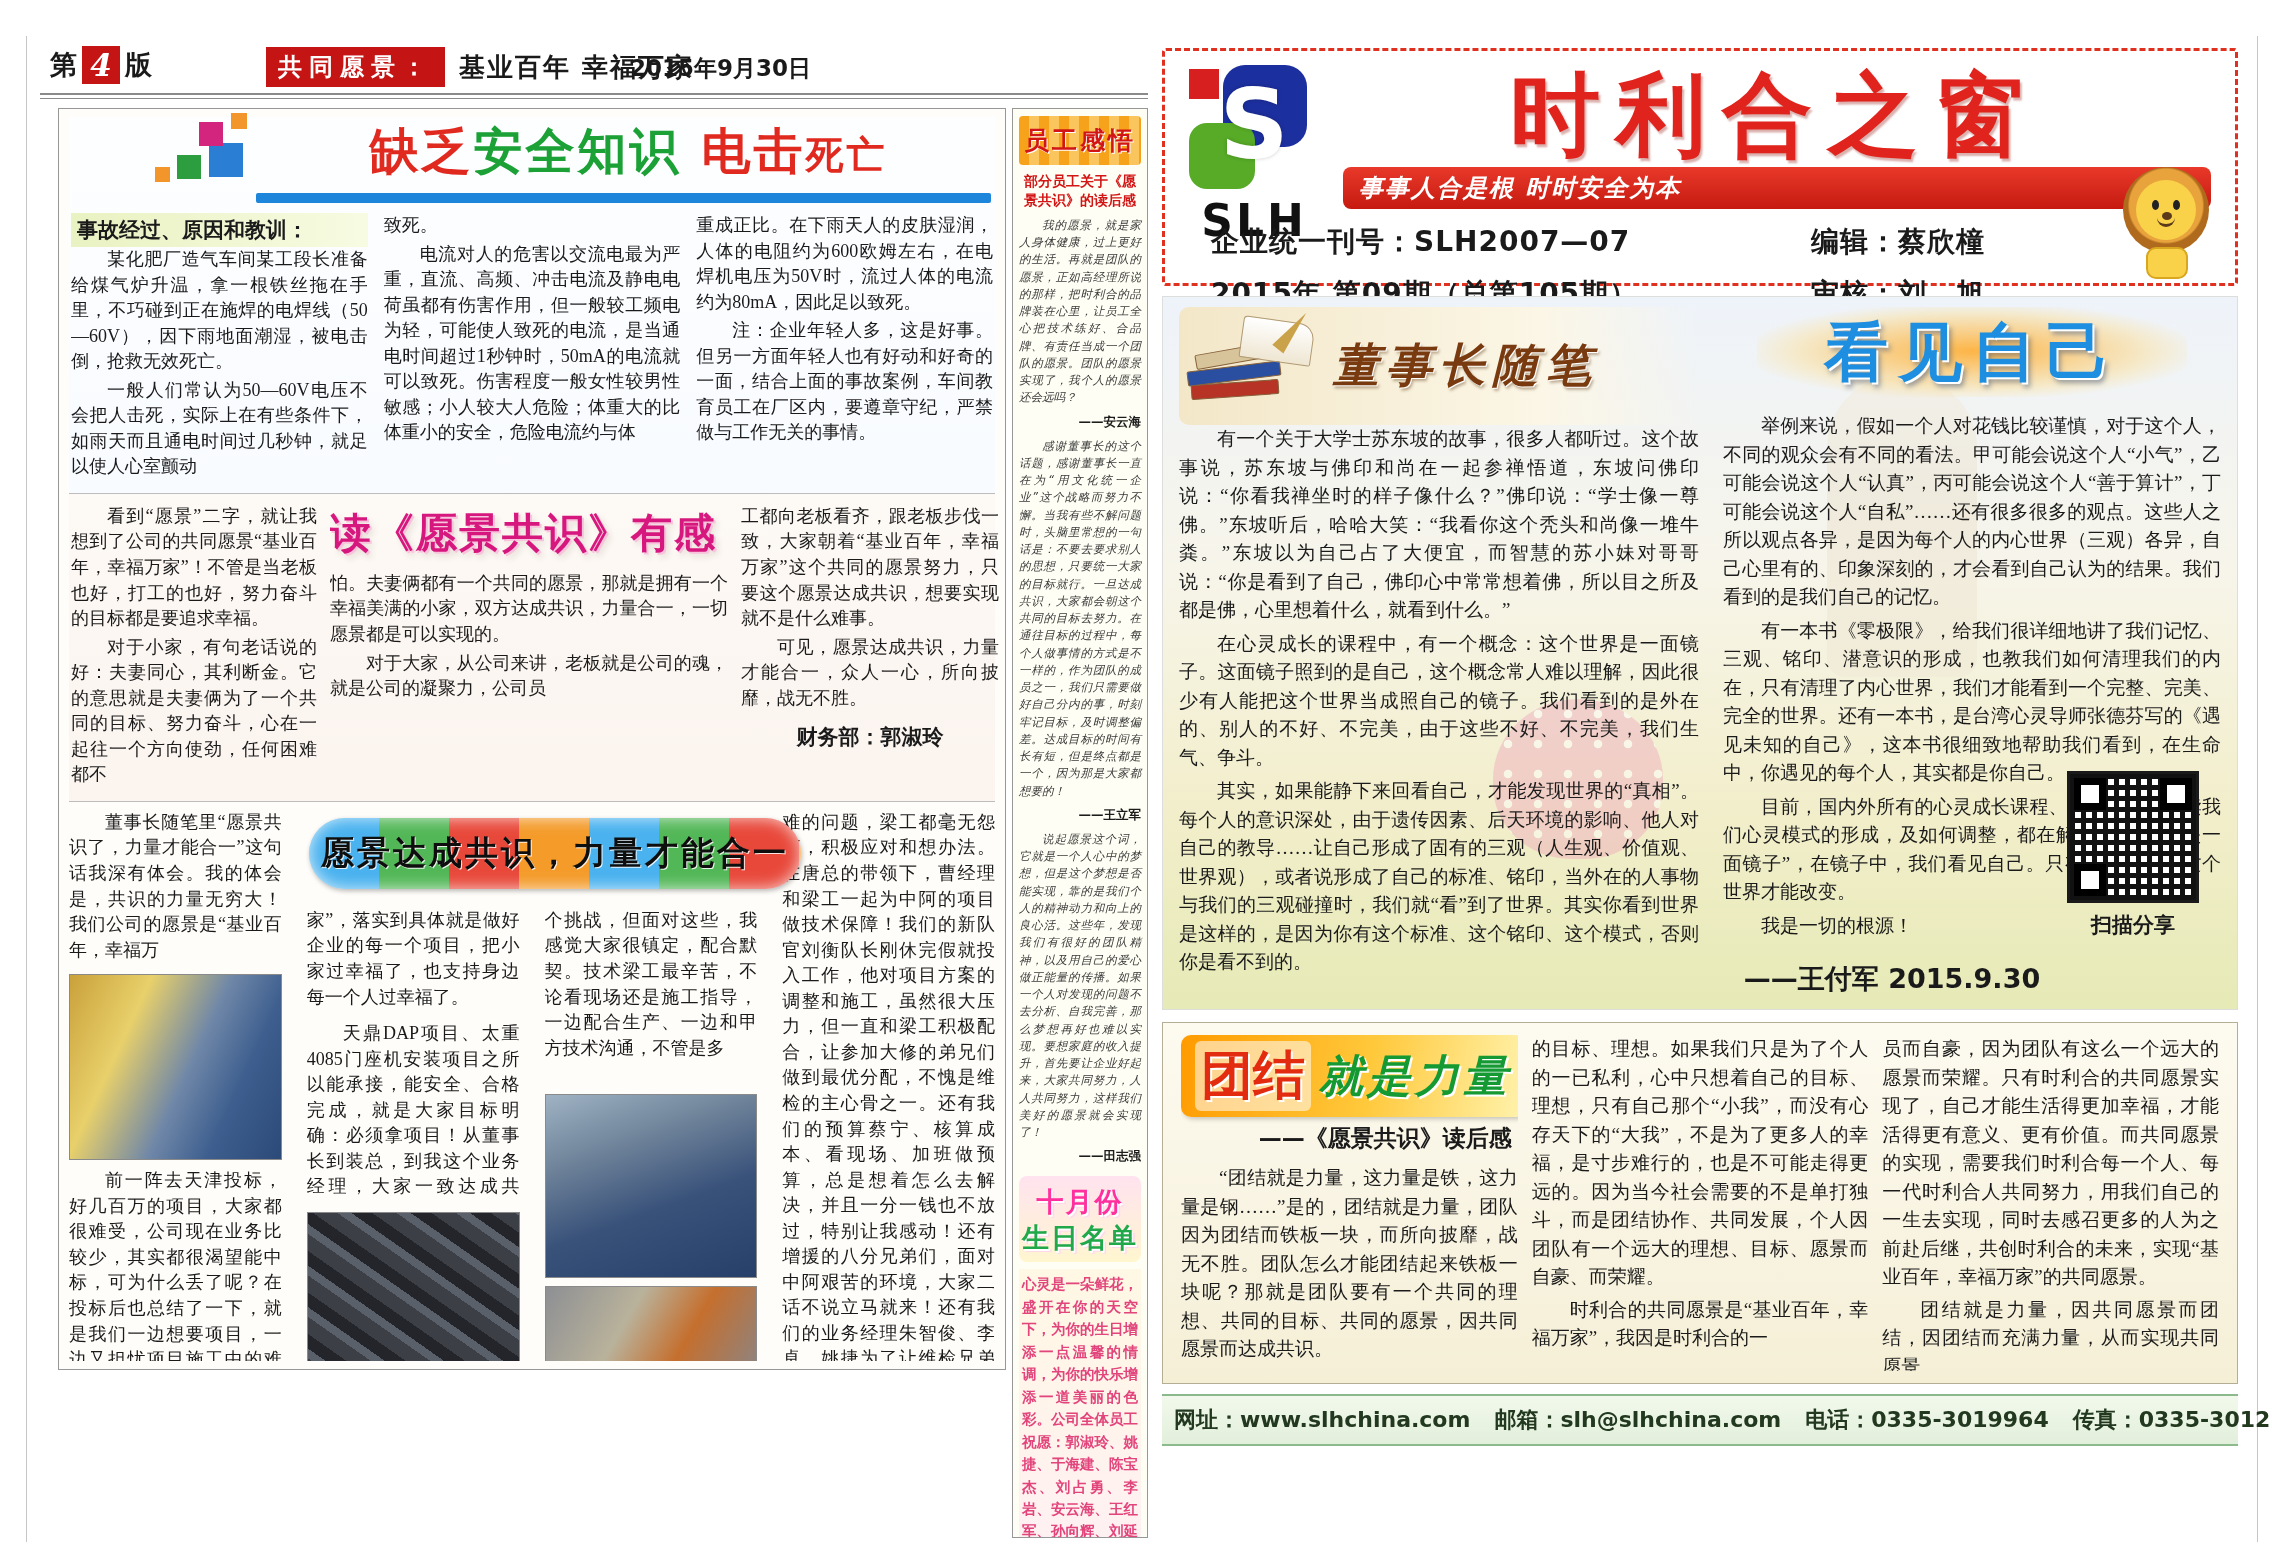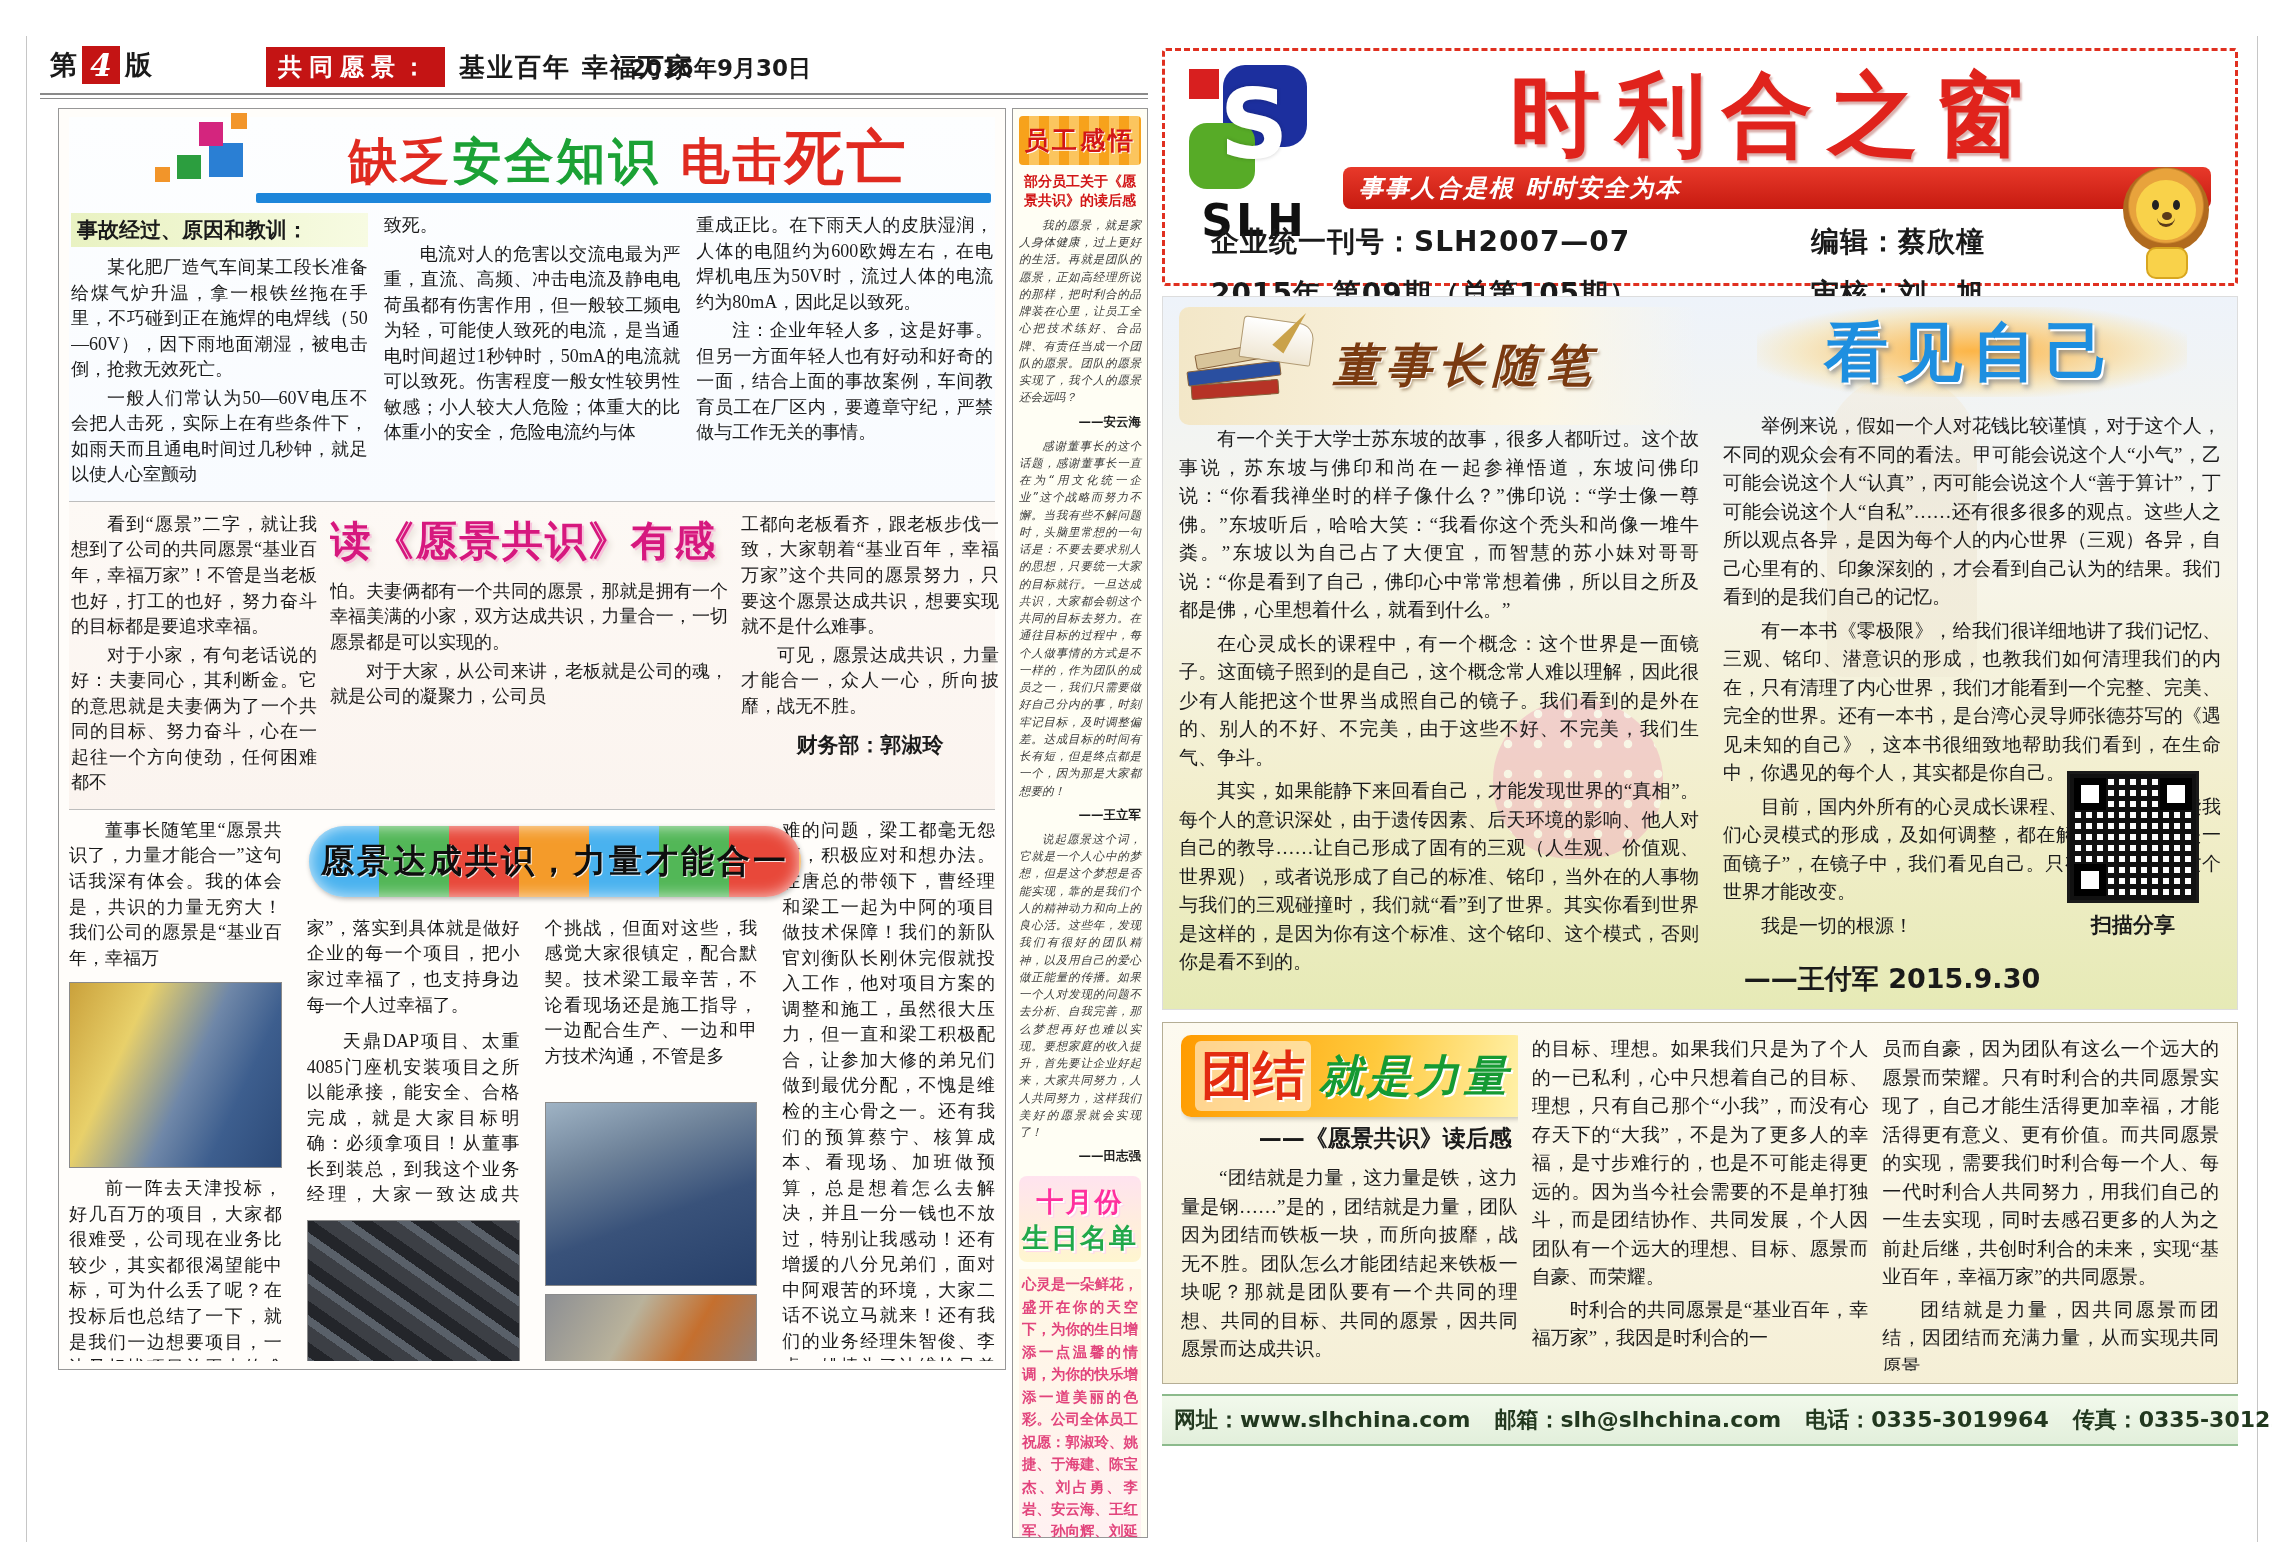--- a/index.html
+++ b/index.html
@@ -25,25 +25,25 @@
 
 .a1{padding:0 2px 10px;border-bottom:1px solid #bdbdbd;background:linear-gradient(180deg,#fdfeff,#f8fbff)}
 .a1-titlerow{position:relative;height:76px}
 .sq{position:absolute}
 .sq-o1{left:84px;top:50px;width:15px;height:15px;background:#f2952a}
 .sq-g{left:106px;top:38px;width:24px;height:24px;background:#2c9e3f}
 .sq-b{left:138px;top:26px;width:34px;height:34px;background:#2a7fd4}
 .sq-m{left:128px;top:5px;width:24px;height:24px;background:#d4257e}
 .sq-o2{left:160px;top:-4px;width:16px;height:16px;background:#f2952a}
 .a1-title{position:absolute;left:195px;top:2px;width:725px;text-align:center;font-family:"DejaVu Sans",sans-serif;font-weight:900;font-size:49px;letter-spacing:3px;white-space:nowrap}
-.t-red{color:#e02a20}.t-green{color:#1ba135}.t-big{font-size:59px}
+.t-red{color:#e02a20}.t-green{color:#1ba135}.t-big{font-size:38px}
 .blue-bar{height:10px;background:#1d86da;margin:0 2px 10px 185px;border-radius:2px}
 .a1-cols{display:flex;gap:16px}
 .a1-cols .col{flex:1;overflow:hidden}
-.lead{background:linear-gradient(90deg,#e9f2c2,#f7fbe2);font-weight:bold;font-size:21px;font-family:"DejaVu Sans",sans-serif;padding:3px 6px;margin-bottom:8px;white-space:nowrap}
+.lead{background:linear-gradient(90deg,#e9f2c2,#f7fbe2);font-weight:bold;font-size:21px;font-family:"DejaVu Sans",sans-serif;padding:3px 6px;white-space:nowrap}
 
 .a2{display:grid;grid-template-columns:246px 398px 258px;gap:13px;padding:10px 2px;border-bottom:1px solid #bdbdbd;background:linear-gradient(180deg,#fdf9f5,#fbf4ef)}
 .a2 .col{overflow:hidden}
 .a2-title{font-family:"DejaVu Sans",sans-serif;font-weight:900;font-size:41px;color:#d6187e;text-align:left;letter-spacing:2px;text-shadow:2px 2px 0 #f8c3dc,4px 5px 6px #e3dcd4;margin:2px 0 10px;white-space:nowrap}
 .a2 .byline{margin-top:12px}
 
 .a3{position:relative;flex:1;padding-top:4px;overflow:hidden}
 .a3-title{position:absolute;left:240px;top:16px;width:492px;text-align:center;font-family:"DejaVu Sans",sans-serif;font-weight:900;font-size:33px;letter-spacing:3px;color:#0e0e0e;padding:13px 4px;border-radius:46px;background:repeating-linear-gradient(90deg,#49b2ef 0 70px,#52b757 70px 140px,#e8483a 140px 210px,#f49b2a 210px 280px);box-shadow:inset 0 0 16px rgba(255,255,255,.8),1px 2px 5px rgba(0,0,0,.28);text-shadow:1px 1px 0 rgba(255,255,255,.85);white-space:nowrap;z-index:2}
 .a3-cols{display:flex;gap:25px;height:608px;margin-top:4px}
 .a3-cols .col{flex:1;display:flex;flex-direction:column;gap:8px;overflow:hidden}

